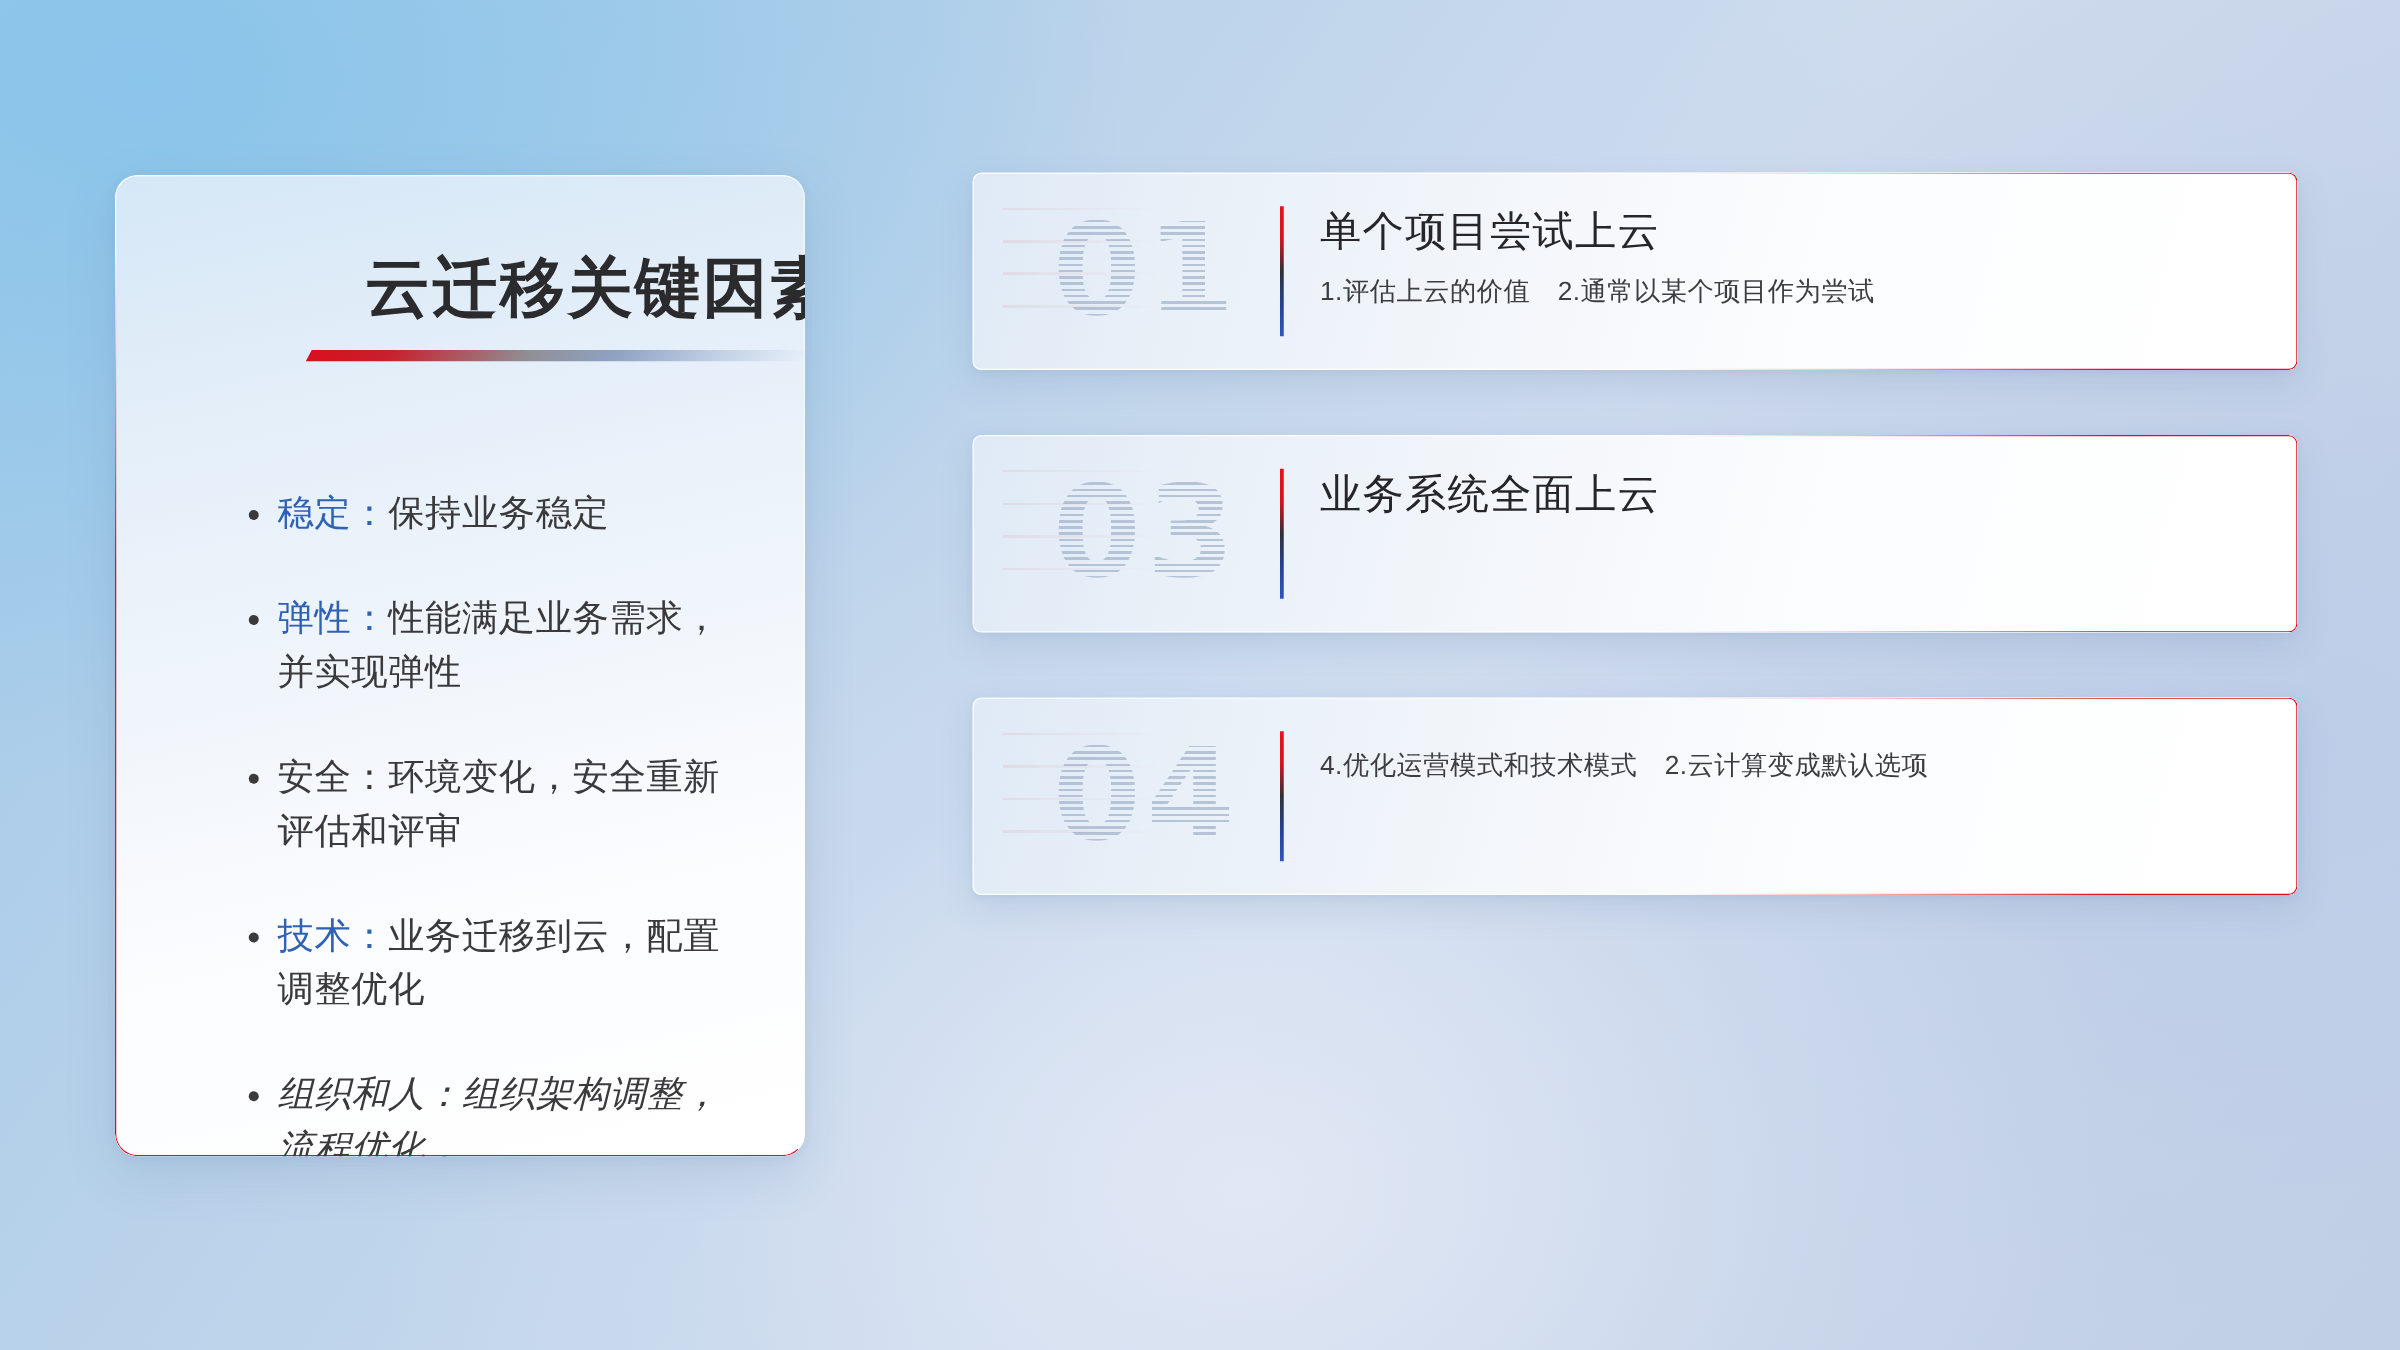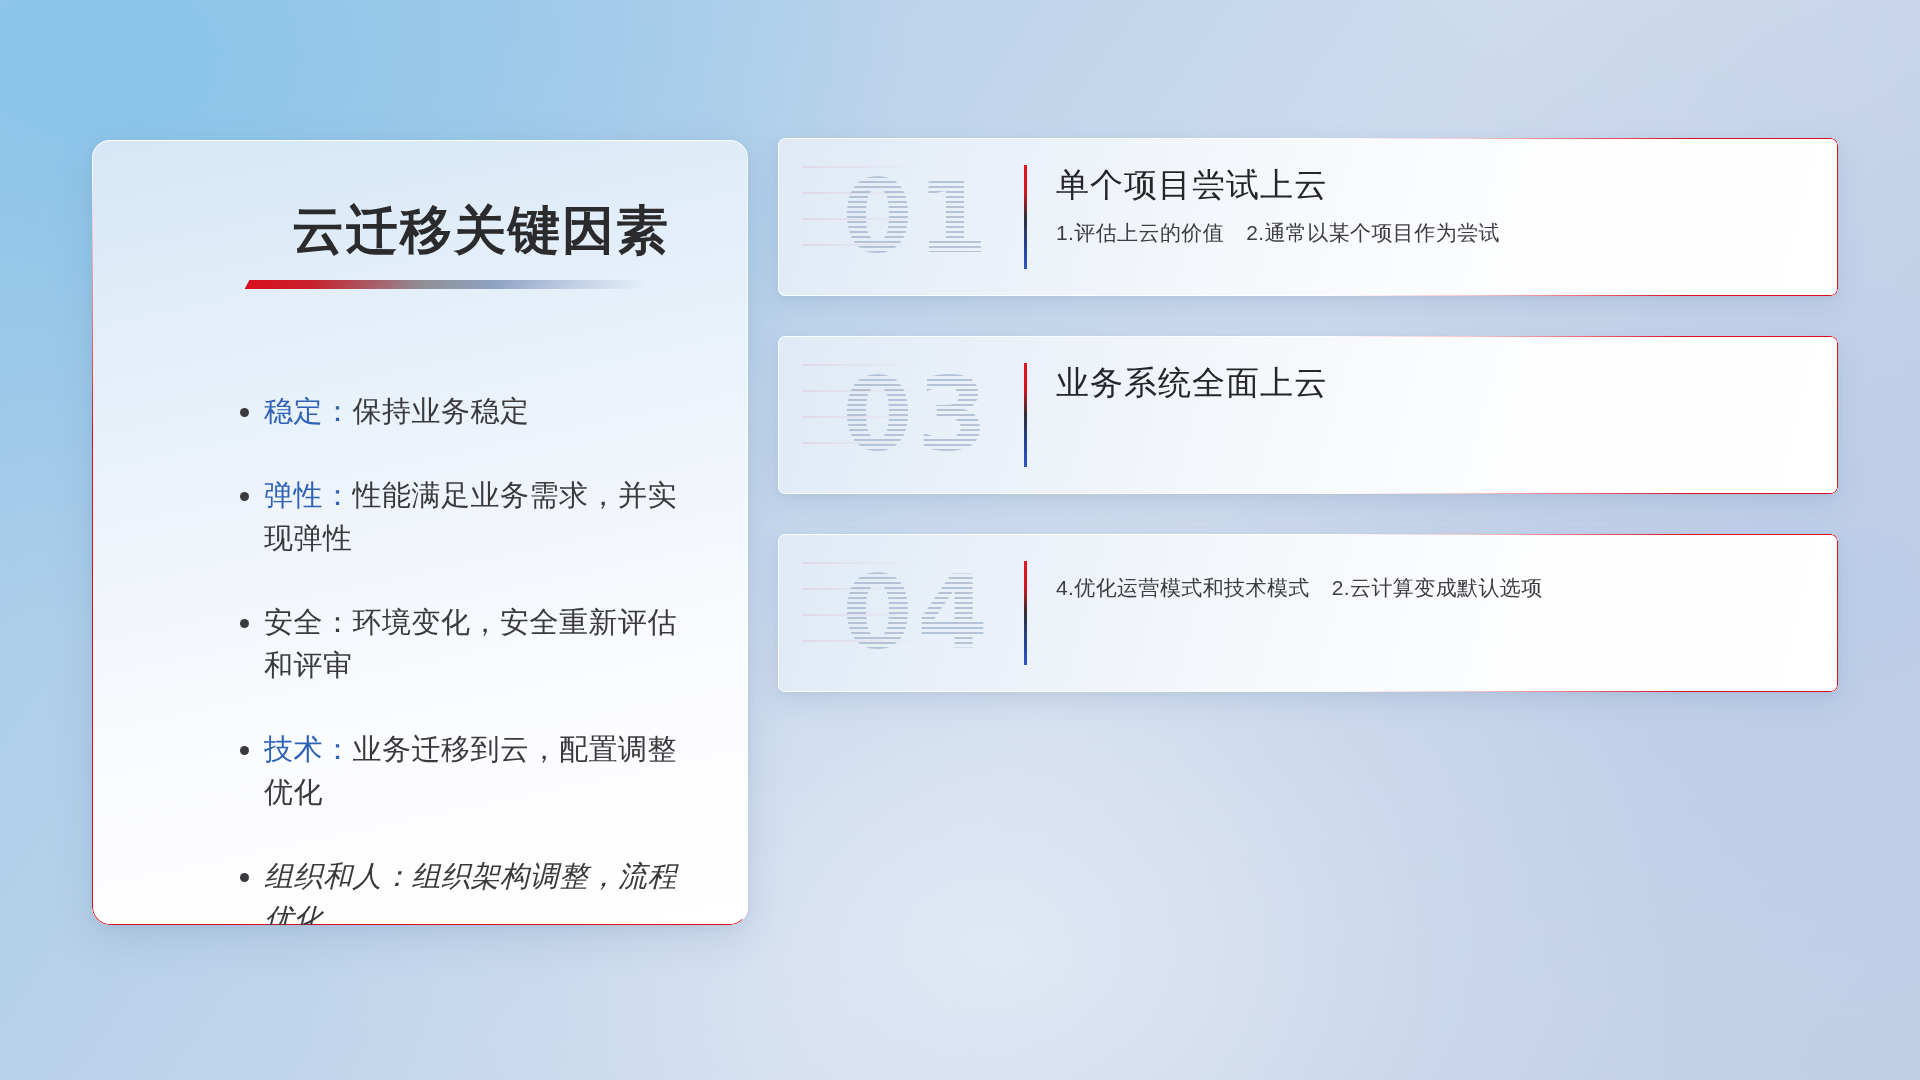--- a/index.html
+++ b/index.html
@@ -11,21 +11,21 @@
       radial-gradient(ellipse 900px 700px at 52% 88%, rgba(228,234,246,0.85) 0%, rgba(210,222,240,0.35) 50%, rgba(200,214,235,0) 78%),
       radial-gradient(ellipse 1000px 900px at 97% 55%, rgba(188,205,232,0.9) 0%, rgba(196,210,233,0.4) 55%, rgba(200,214,235,0) 80%),
       linear-gradient(125deg, #9ec8e8 0%, #b9d2ea 30%, #cfdcee 58%, #c6d3e8 80%, #bfcde4 100%);
     position:relative;
   }
 
   .stage { position:absolute; inset:0; }
 
   
   .left-panel{
-    position:absolute; left:92px; top:140px; width:656px; height:785px;
+    position:absolute; left:92px; top:140px; width:552px; height:785px;
     border-radius:18px;
     background:linear-gradient(168deg,#d5e7f6 0%,#e3eef9 22%,#f0f5fb 48%,#fbfcfe 72%,#ffffff 100%);
     box-shadow:0 14px 40px rgba(90,120,160,0.18), 0 2px 8px rgba(90,120,160,0.10);
     overflow:hidden;
   }
   .left-panel .edge-light{
     position:absolute; inset:0; border-radius:18px; pointer-events:none;
     border:1.6px solid rgba(255,255,255,0.95);
     border-right-color:rgba(255,255,255,0.6);
   }
@@ -40,34 +40,34 @@
     position:absolute; left:200px; top:56px;
     font-size:52px; font-weight:700; color:#2b2b2d; letter-spacing:2px;
     white-space:nowrap;
   }
   .panel-rule{
     position:absolute; left:155px; top:140px; width:400px; height:9px;
     background:linear-gradient(90deg,#d8101e 0%,#c8202c 16%,#8f8f96 44%,#8fa3c4 62%,#c3d1e6 82%,rgba(225,233,244,0) 100%);
     transform:skewX(-28deg);
   }
   .panel-list{
-    position:absolute; left:130px; top:250px; right:44px;margin-left:42px;
+    position:absolute; left:130px; top:250px; right:44px;
   }
   .panel-item{
     font-size:29px; color:#3a3a3c; line-height:1.5; margin-bottom:40px;
     letter-spacing:0.5px;
   }
   .panel-item:last-child{ margin-bottom:0;font-style:italic; }
   .panel-item .lbl{ color:#3a3a3c; }
   .panel-item.accent .lbl{ color:#2f62b4; }
 
   
   .cards{ position:absolute; left:778px; top:138px; width:1060px; }
   .card{
-    position:relative; height:158px; margin-bottom:40px; border-radius:7px;
+    position:relative; height:158px; margin-bottom:52px; border-radius:7px;
     background:linear-gradient(105deg,#dfeaf6 0%,#e9f0f8 18%,#f4f7fb 42%,#fcfdfe 66%,#ffffff 100%);
     box-shadow:0 10px 26px rgba(95,125,165,0.16), 0 2px 6px rgba(95,125,165,0.08);
     overflow:hidden;
   }
   .card:last-child{ margin-bottom:16px; }
   .card .edge-light{
     position:absolute; inset:0; border-radius:7px; pointer-events:none;
     border:1.4px solid rgba(255,255,255,0.92);
   }
   .card .edge-red{

